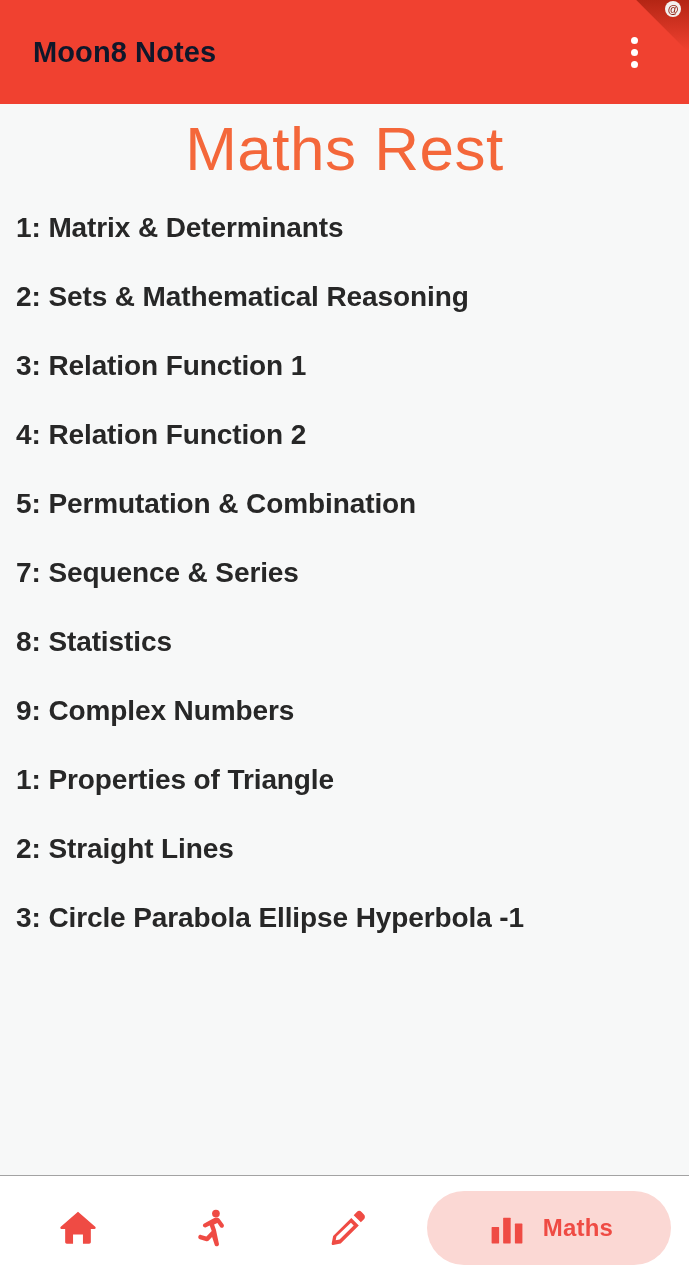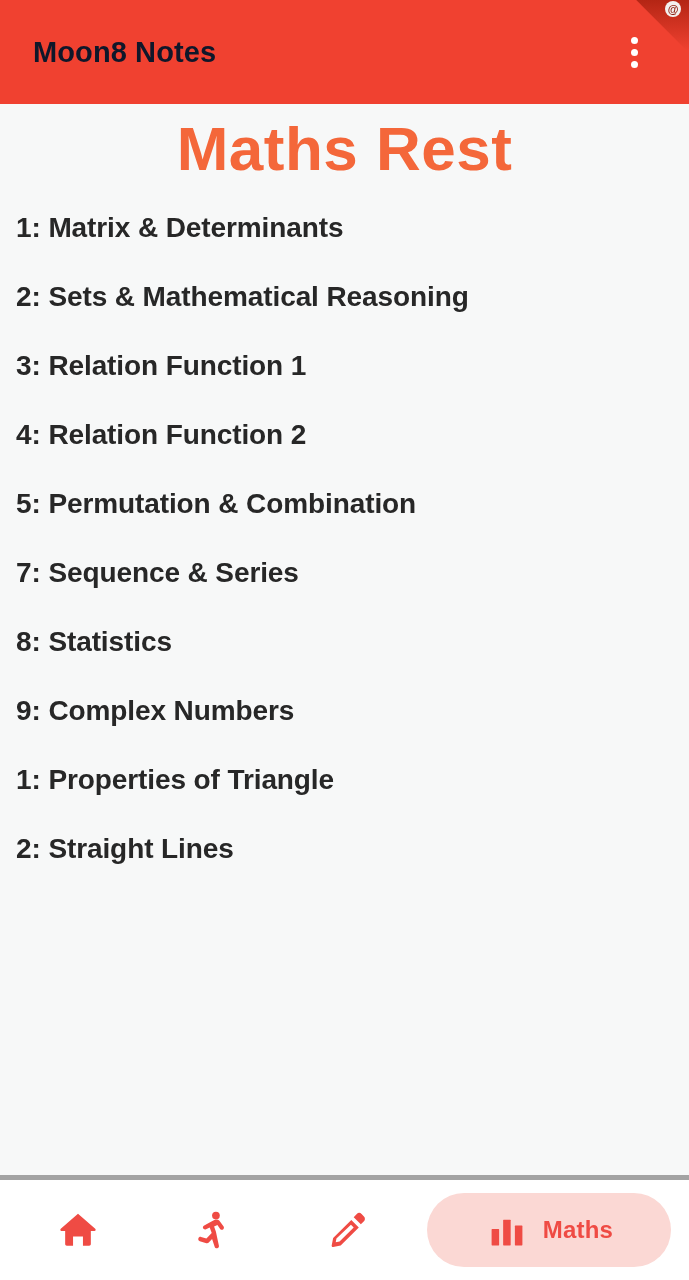--- a/index.html
+++ b/index.html
@@ -96,21 +96,21 @@
     flex: 1 1 auto;
     background: #f7f8f8;
     overflow: hidden;
     padding-top: 4px;
   }
 
   .section-heading {
     text-align: center;
     color: #f4673a;
     font-size: 62px;
-    font-weight: 700;
+    font-weight: 400;
     letter-spacing: 0.5px;
     line-height: 1.12;
     padding: 6px 0 10px 0;
   }
 
   .topic-list { list-style: none; }
 
   .topic-item {
     color: #272727;
     font-size: 28px;
@@ -124,21 +124,21 @@
   }
 
   
   .bottom-nav {
     position: relative;
     flex: 0 0 105px;
     background: #ffffff;
     display: flex;
     align-items: center;
     padding: 0 18px 0 10px;
-    border-top: 5px solid #a3a3a3;
+    border-top: 1px solid #a3a3a3;
   }
 
   .nav-item {
     flex: 0 0 135px;
     height: 74px;
     display: flex;
     align-items: center;
     justify-content: center;
     gap: 14px;
     border-radius: 40px;
@@ -192,20 +192,21 @@
       <li class="topic-item">5: Permutation &amp; Combination</li>
       <li class="topic-item">7: Sequence &amp; Series</li>
       <li class="topic-item">8: Statistics</li>
       <li class="topic-item">9: Complex Numbers</li>
     </ul>
 
 
     <ul class="topic-list">
       <li class="topic-item">1: Properties of Triangle</li>
       <li class="topic-item">2: Straight Lines</li>
+      <li class="topic-item">3: Circle Parabola Ellipse Hyperbola -1</li>
     </ul>
   </div>
 
   <div class="bottom-nav">
 
     <div class="nav-item">
       <span class="nav-icon">
         <svg viewBox="0 0 24 24" fill="#ef4b44" aria-hidden="true">
           <path d="M12 3.2 2.6 11.3c-.5.4-.2 1.2.4 1.2H5v7.2c0 .5.4.9.9.9h3.4v-5.1h5.4v5.1h3.4c.5 0 .9-.4.9-.9v-7.2h2c.6 0 .9-.8.4-1.2L12 3.2z"></path>
         </svg>

